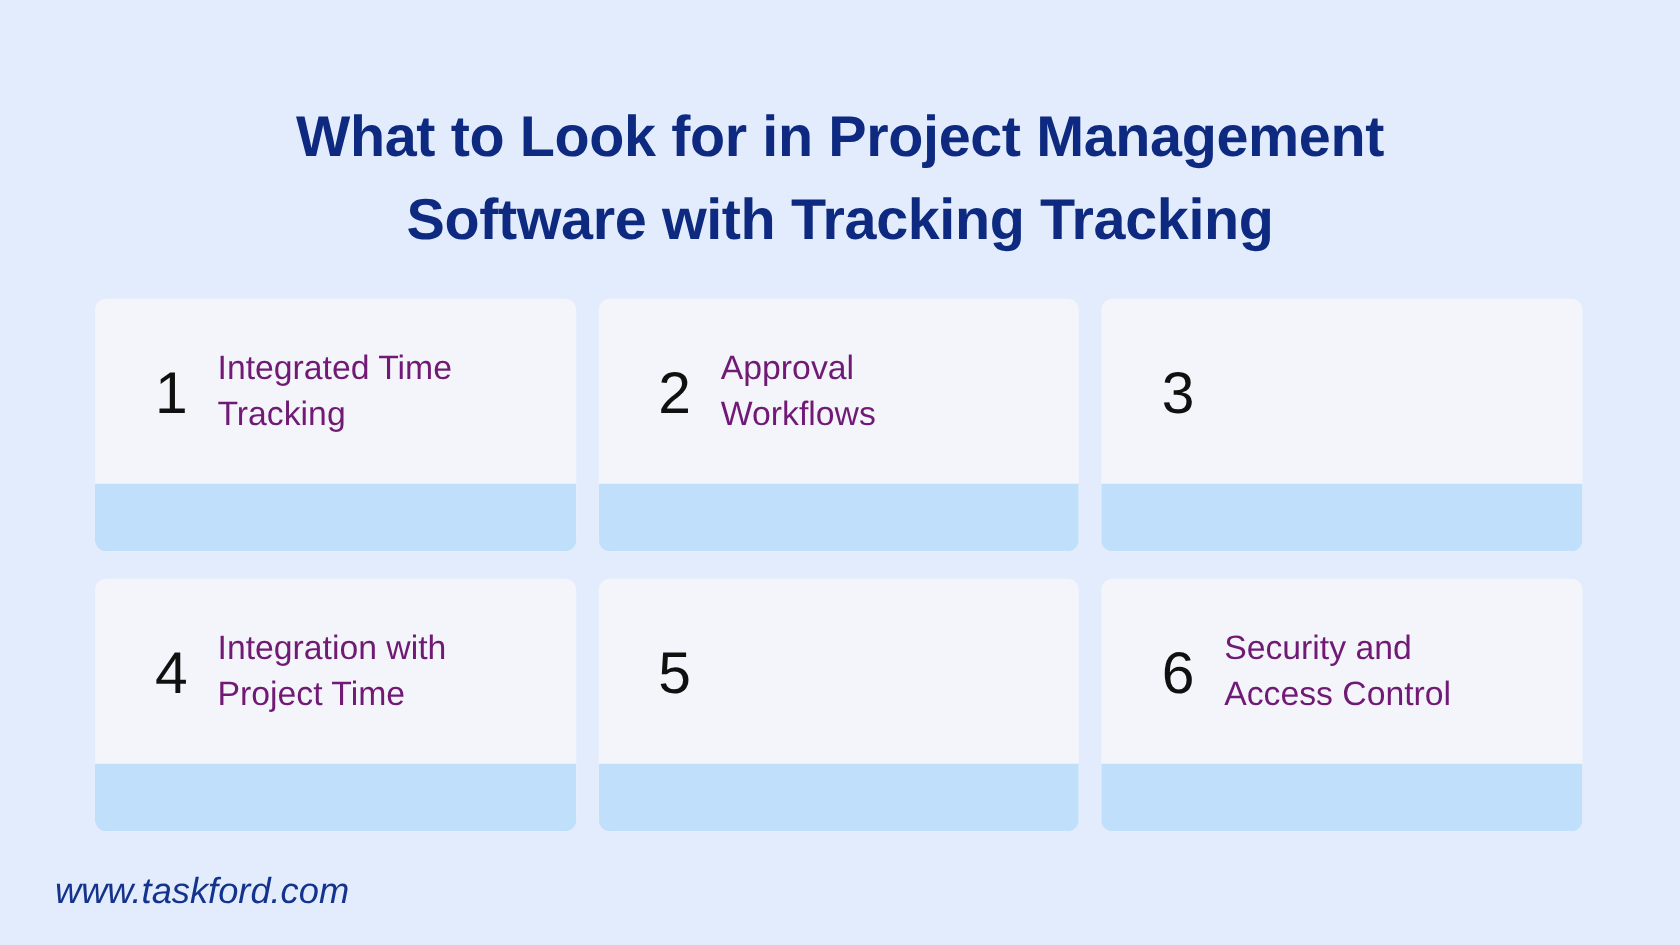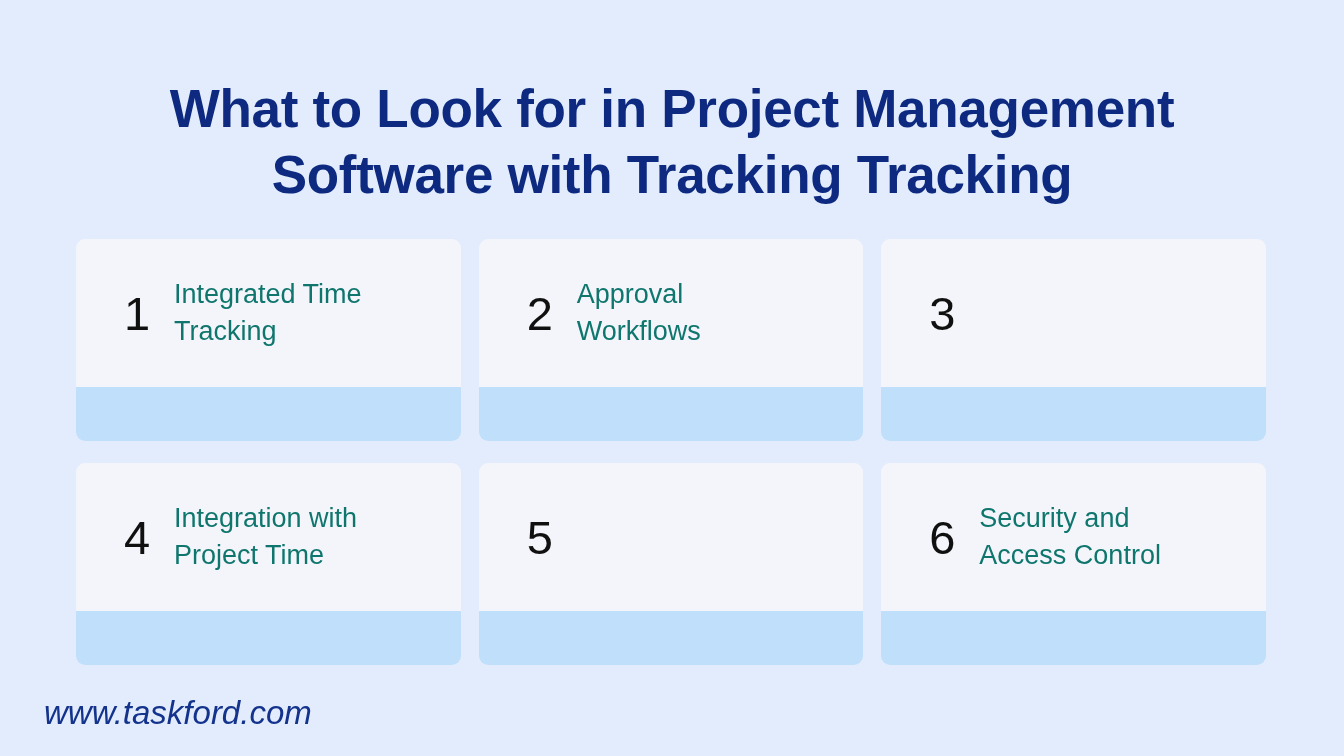--- a/index.html
+++ b/index.html
@@ -27,21 +27,21 @@
     position: absolute;
     left: 0;
     top: 76px;
     width: 1344px;
     text-align: center;
     padding: 0 90px;
   }
 
   .title {
     color: #0d2a80;
-    font-size: 53px;
+    font-size: 46px;
     line-height: 66px;
     font-weight: bold;
     letter-spacing: -0.3px;
     font-family: "Liberation Sans", sans-serif;
   }
 
   
   .grid {
     position: absolute;
     left: 76px;
@@ -75,40 +75,40 @@
     font-size: 47px;
     line-height: 47px;
     font-weight: 400;
     flex: 0 0 auto;
     min-width: 38px;
     text-align: left;
     font-family: "Liberation Sans", sans-serif;
   }
 
   .card-title {
-    color: #0f766e;
+    color: #701a75;
     font-size: 27px;
     line-height: 37px;
     font-weight: 400;
     margin-left: 12px;
     font-family: "Liberation Sans", sans-serif;
   }
 
   .card-footer-bar {
     flex: 1 1 auto;
     background: #bfdffa;
   }
 
   
   .site-url {
     position: absolute;
     left: 44px;
     top: 698px;
     color: #13338c;
-    font-size: 33px;
+    font-size: 29px;
     line-height: 30px;
     font-style: italic;
     font-family: "Liberation Sans", sans-serif;
   }
 </style>
 </head>
 <body>
 
 <div class="page">
 

